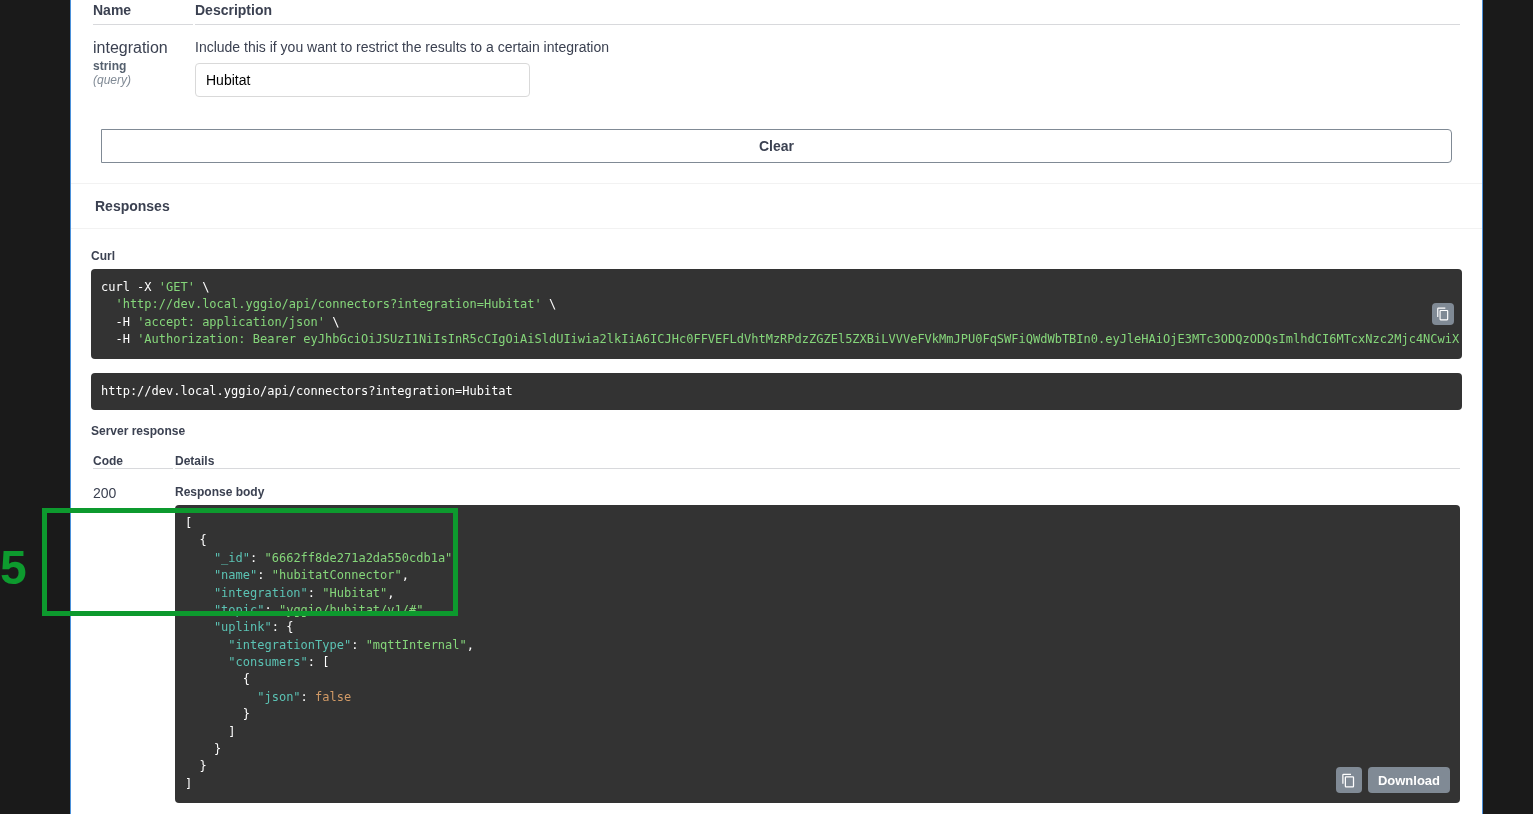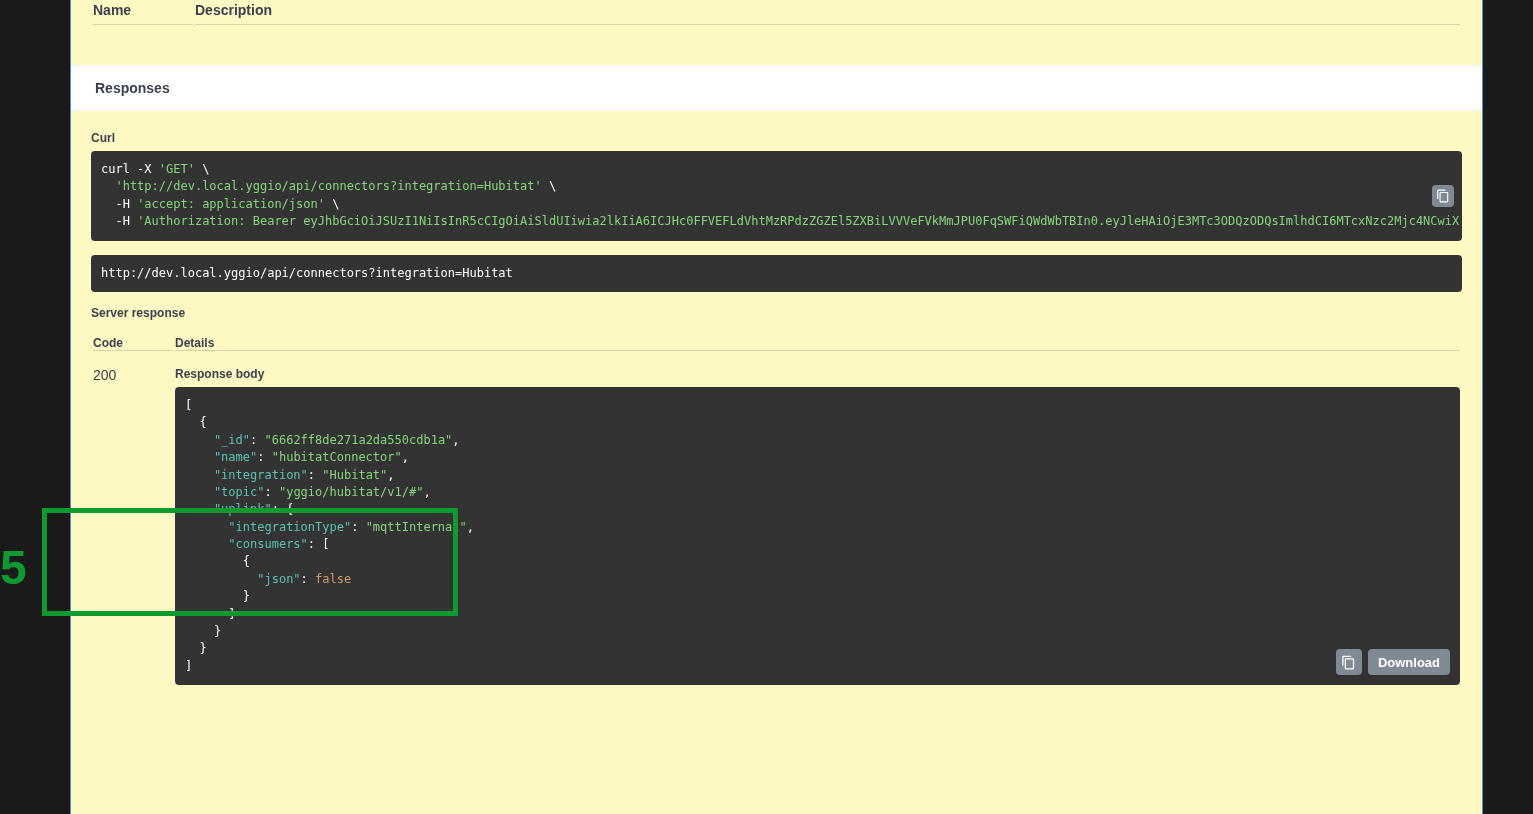--- a/index.html
+++ b/index.html
@@ -7,21 +7,21 @@
     font-family: -apple-system, BlinkMacSystemFont, "Segoe UI", sans-serif;
     background: #1a1a1a;
     width: 1533px;
     height: 814px;
     overflow: hidden;
     position: relative;
   }
   .outer-wrap {
     position: absolute;
     left: 70px; right: 50px; top: 0; bottom: 0;
-    background: #fef9c3;
+    background: #ffffff;
     border-left: 1px solid #4a90d9;
     border-right: 1px solid #4a90d9;
   }
   .params-area { padding: 0 20px 0 20px; }
   .param-table { width: 100%; }
   .param-header-row td {
     padding: 0 10px 6px 0;
     font-weight: 700;
     color: #3b4151;
     font-size: 14px;
@@ -132,23 +132,35 @@
 <body>
 
 <div class="outer-wrap">
   <div class="params-area">
     <table class="param-table">
       <tbody>
           <tr class="param-header-row">
         <td class="param-name-cell">Name</td>
         <td>Description</td>
       </tr>
+      <tr class="param-row">
+        <td class="param-name-cell">
+          <div class="param-name">integration</div>
+          <div class="param-type">string</div>
+          <div class="param-in">(query)</div>
+        </td>
+        <td>
+          <div class="param-desc">Include this if you want to restrict the results to a certain integration</div>
+          <input class="param-input" value="Hubitat" style="">
+        </td>
+      </tr>
     </tbody>
       </table>
     <div class="btn-row">
+      <button class="btn-clear">Clear</button>
     </div>
   </div>
 
   <div class="responses-header">Responses</div>
 
   <div class="responses-body">
     <div class="section-title">Curl</div>
     <div class="code-box curl-box"><span class="c-white">curl -X </span><span class="c-green">'GET'</span><span class="c-white"> \</span>
 <span class="c-green">  'http://dev.local.yggio/api/connectors?integration=Hubitat'</span><span class="c-white"> \</span>
 <span class="c-white">  -H </span><span class="c-green">'accept: application/json'</span><span class="c-white"> \</span>

